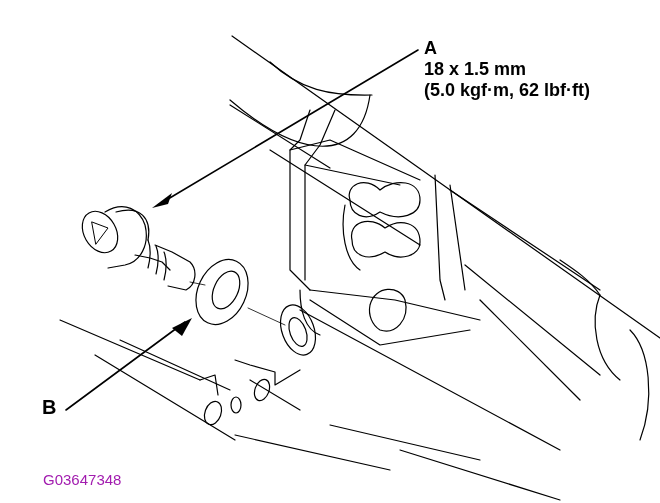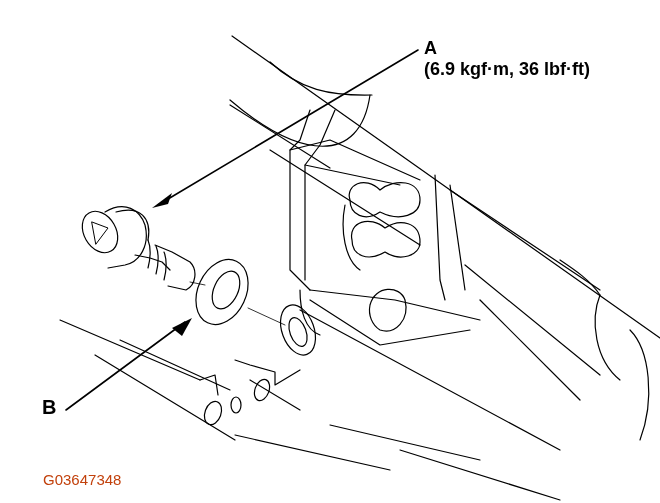--- a/index.html
+++ b/index.html
@@ -2,21 +2,21 @@
 <html><head>
 <meta charset="utf-8">
 <style>
   html, body { margin: 0; padding: 0; background: #ffffff; }
   #stage { position: relative; width: 660px; height: 503px; background: #ffffff; overflow: hidden; }
   svg { position: absolute; left: 0; top: 0; }
   .lbl { position: absolute; font-family: "Liberation Sans", sans-serif; color: #000; font-weight: bold; }
   .callout-a { left: 424px; top: 38px; font-size: 18px; line-height: 21px; }
   .callout-a div { white-space: nowrap; }
   .callout-b { left: 42px; top: 396px; font-size: 20px; }
-  .figid { position: absolute; left: 43px; top: 471px; font-family: "Liberation Sans", sans-serif; font-size: 15px; color: #c2410c; }
+  .figid { position: absolute; left: 43px; top: 471px; font-family: "Liberation Sans", sans-serif; font-size: 15px; color: #a21caf; }
 </style>
 </head>
 <body>
 
 <div id="stage">
   <svg width="660" height="503" viewBox="0 0 660 503" fill="none" stroke="#000" stroke-width="1.2" stroke-linecap="round" stroke-linejoin="round">
 
     <g>
       <path d="M232 36 L660 338"></path>
       <path d="M230 100 C 300 160, 360 165, 370 95"></path>
@@ -98,19 +98,20 @@
       <path d="M66 410 L 185 322"></path>
     </g>
     <g fill="#000" stroke="none">
       <path d="M152 208 L 172 193 L 168 204 Z"></path>
       <path d="M192 318 L 172 328 L 182 336 Z"></path>
     </g>
   </svg>
 
   <div class="lbl callout-a">
     <div>A</div>
-    <div>(6.9 kgf·m, 36 lbf·ft)</div>
+    <div>18 x 1.5 mm</div>
+    <div>(5.0 kgf·m, 62 lbf·ft)</div>
   </div>
 
   <div class="lbl callout-b">B</div>
 
   <div class="figid">G03647348</div>
 </div>
 
 </body></html>

